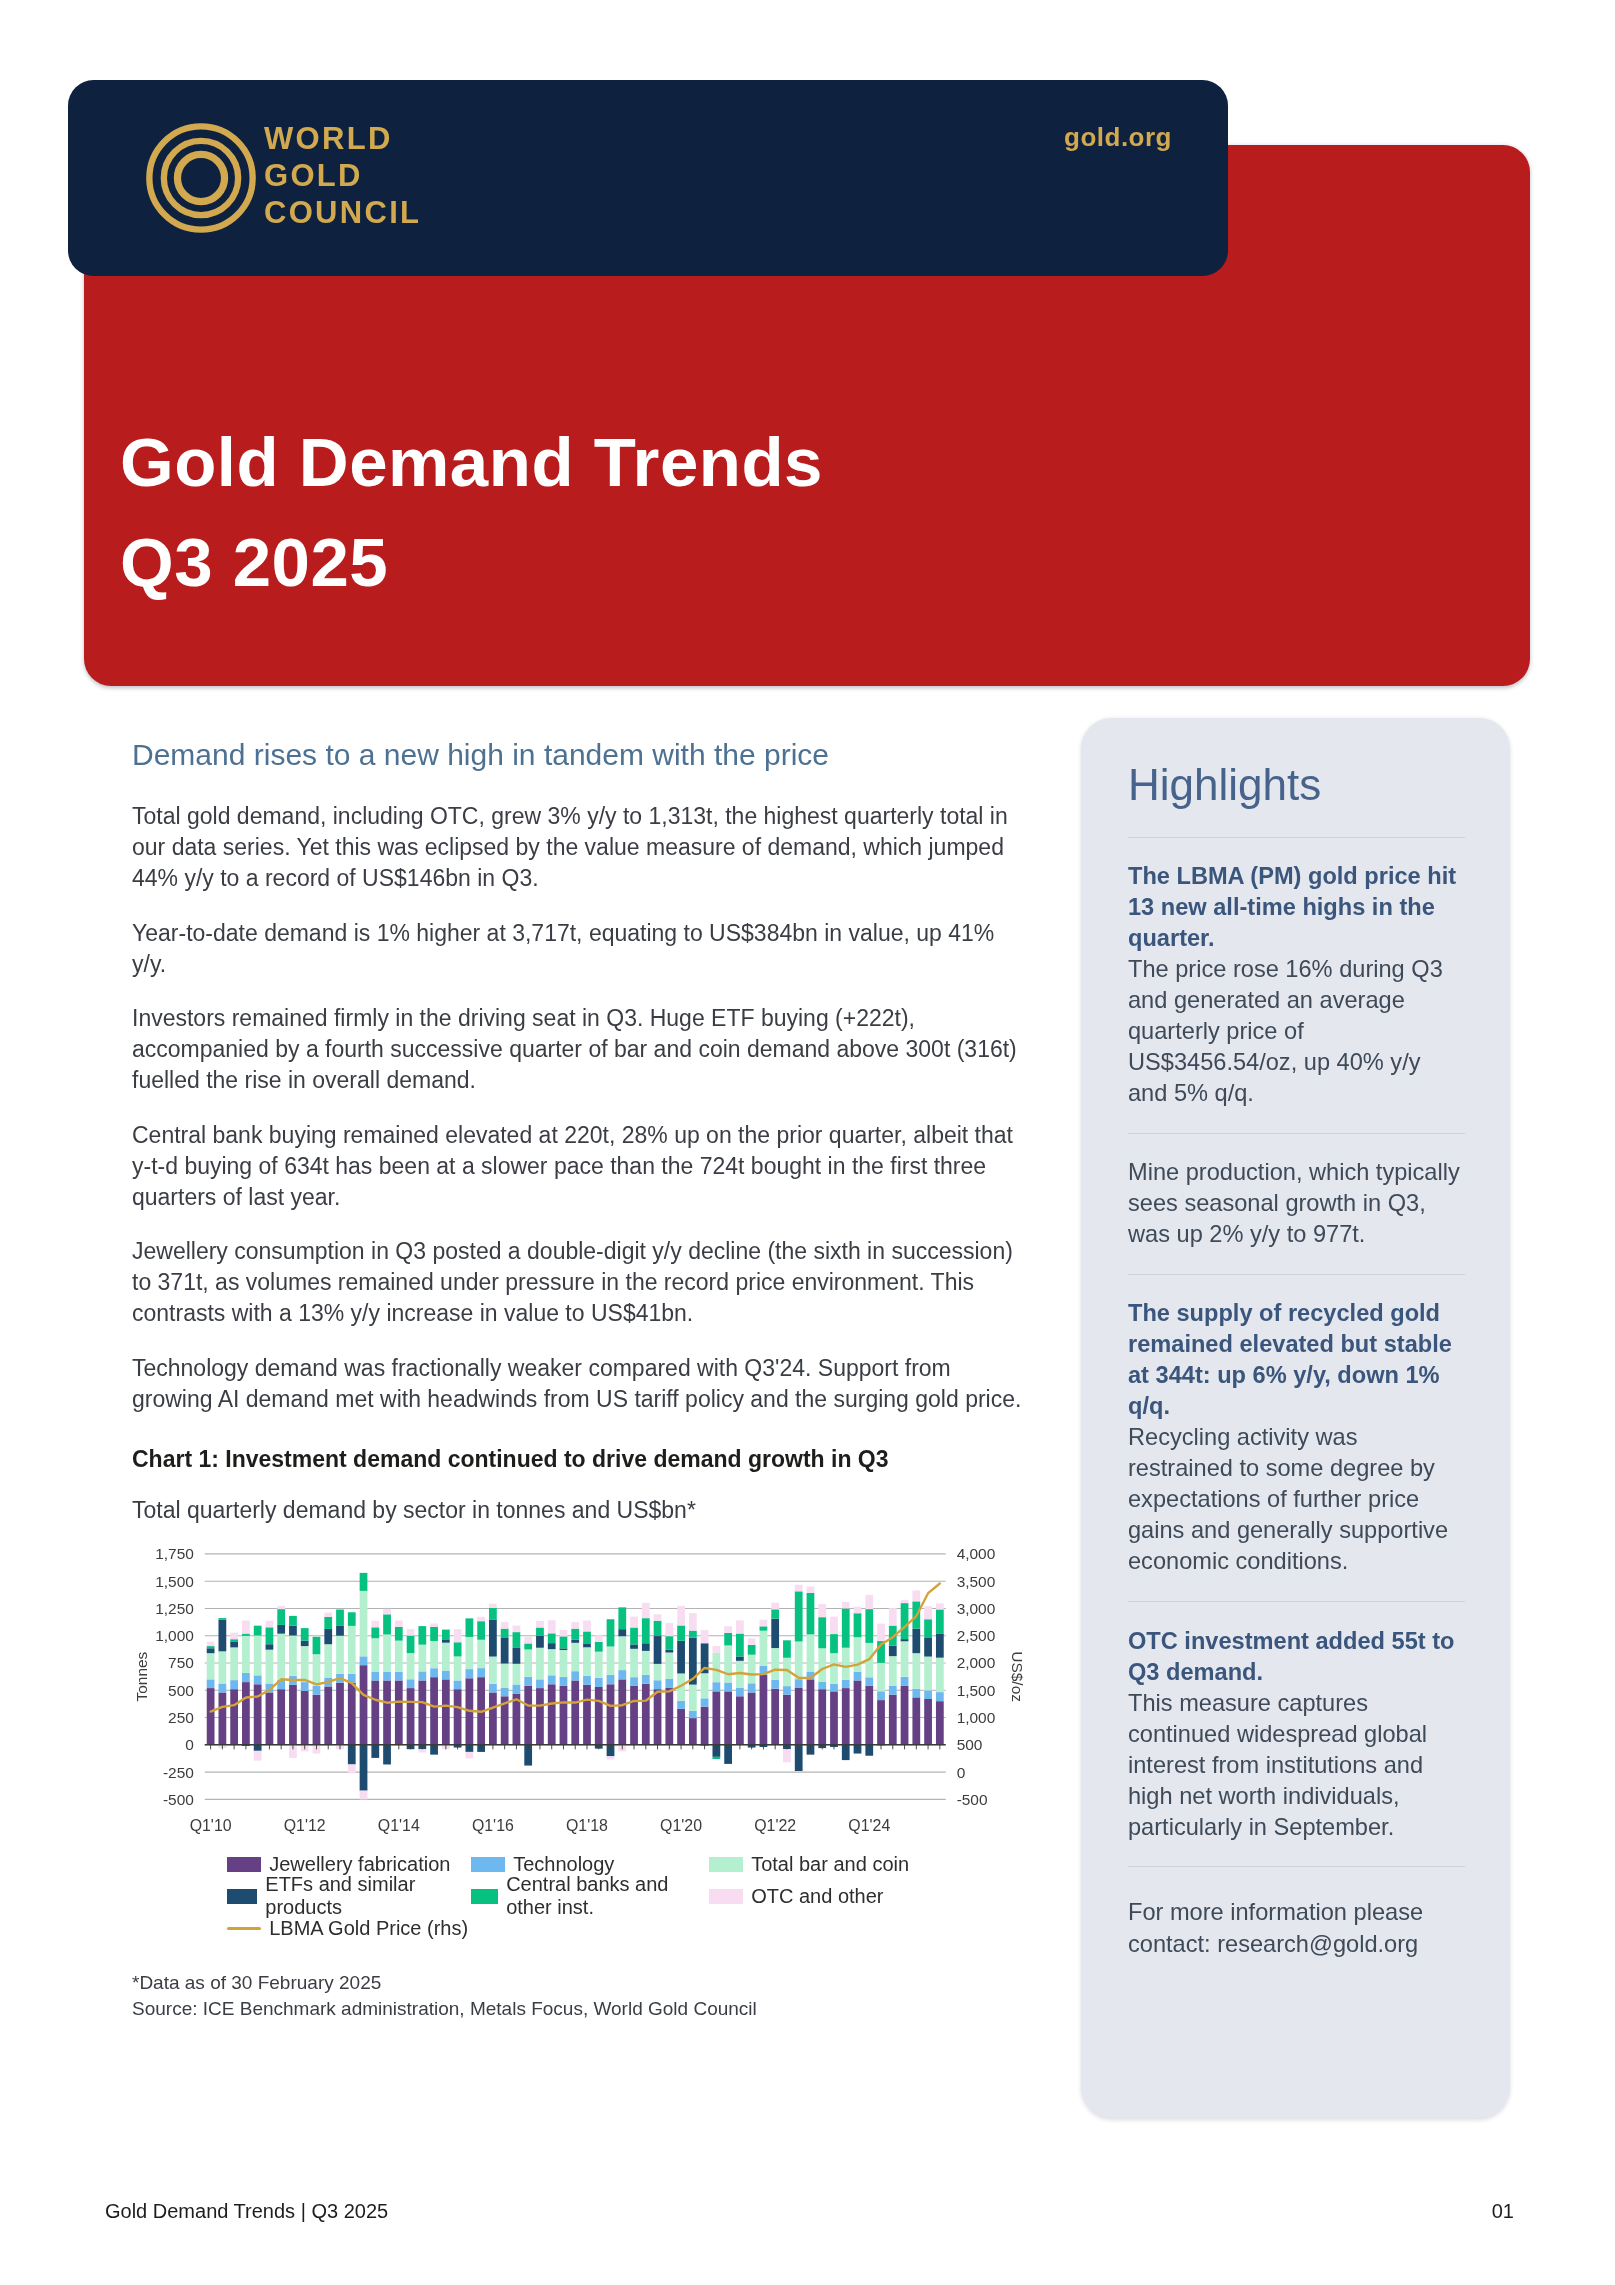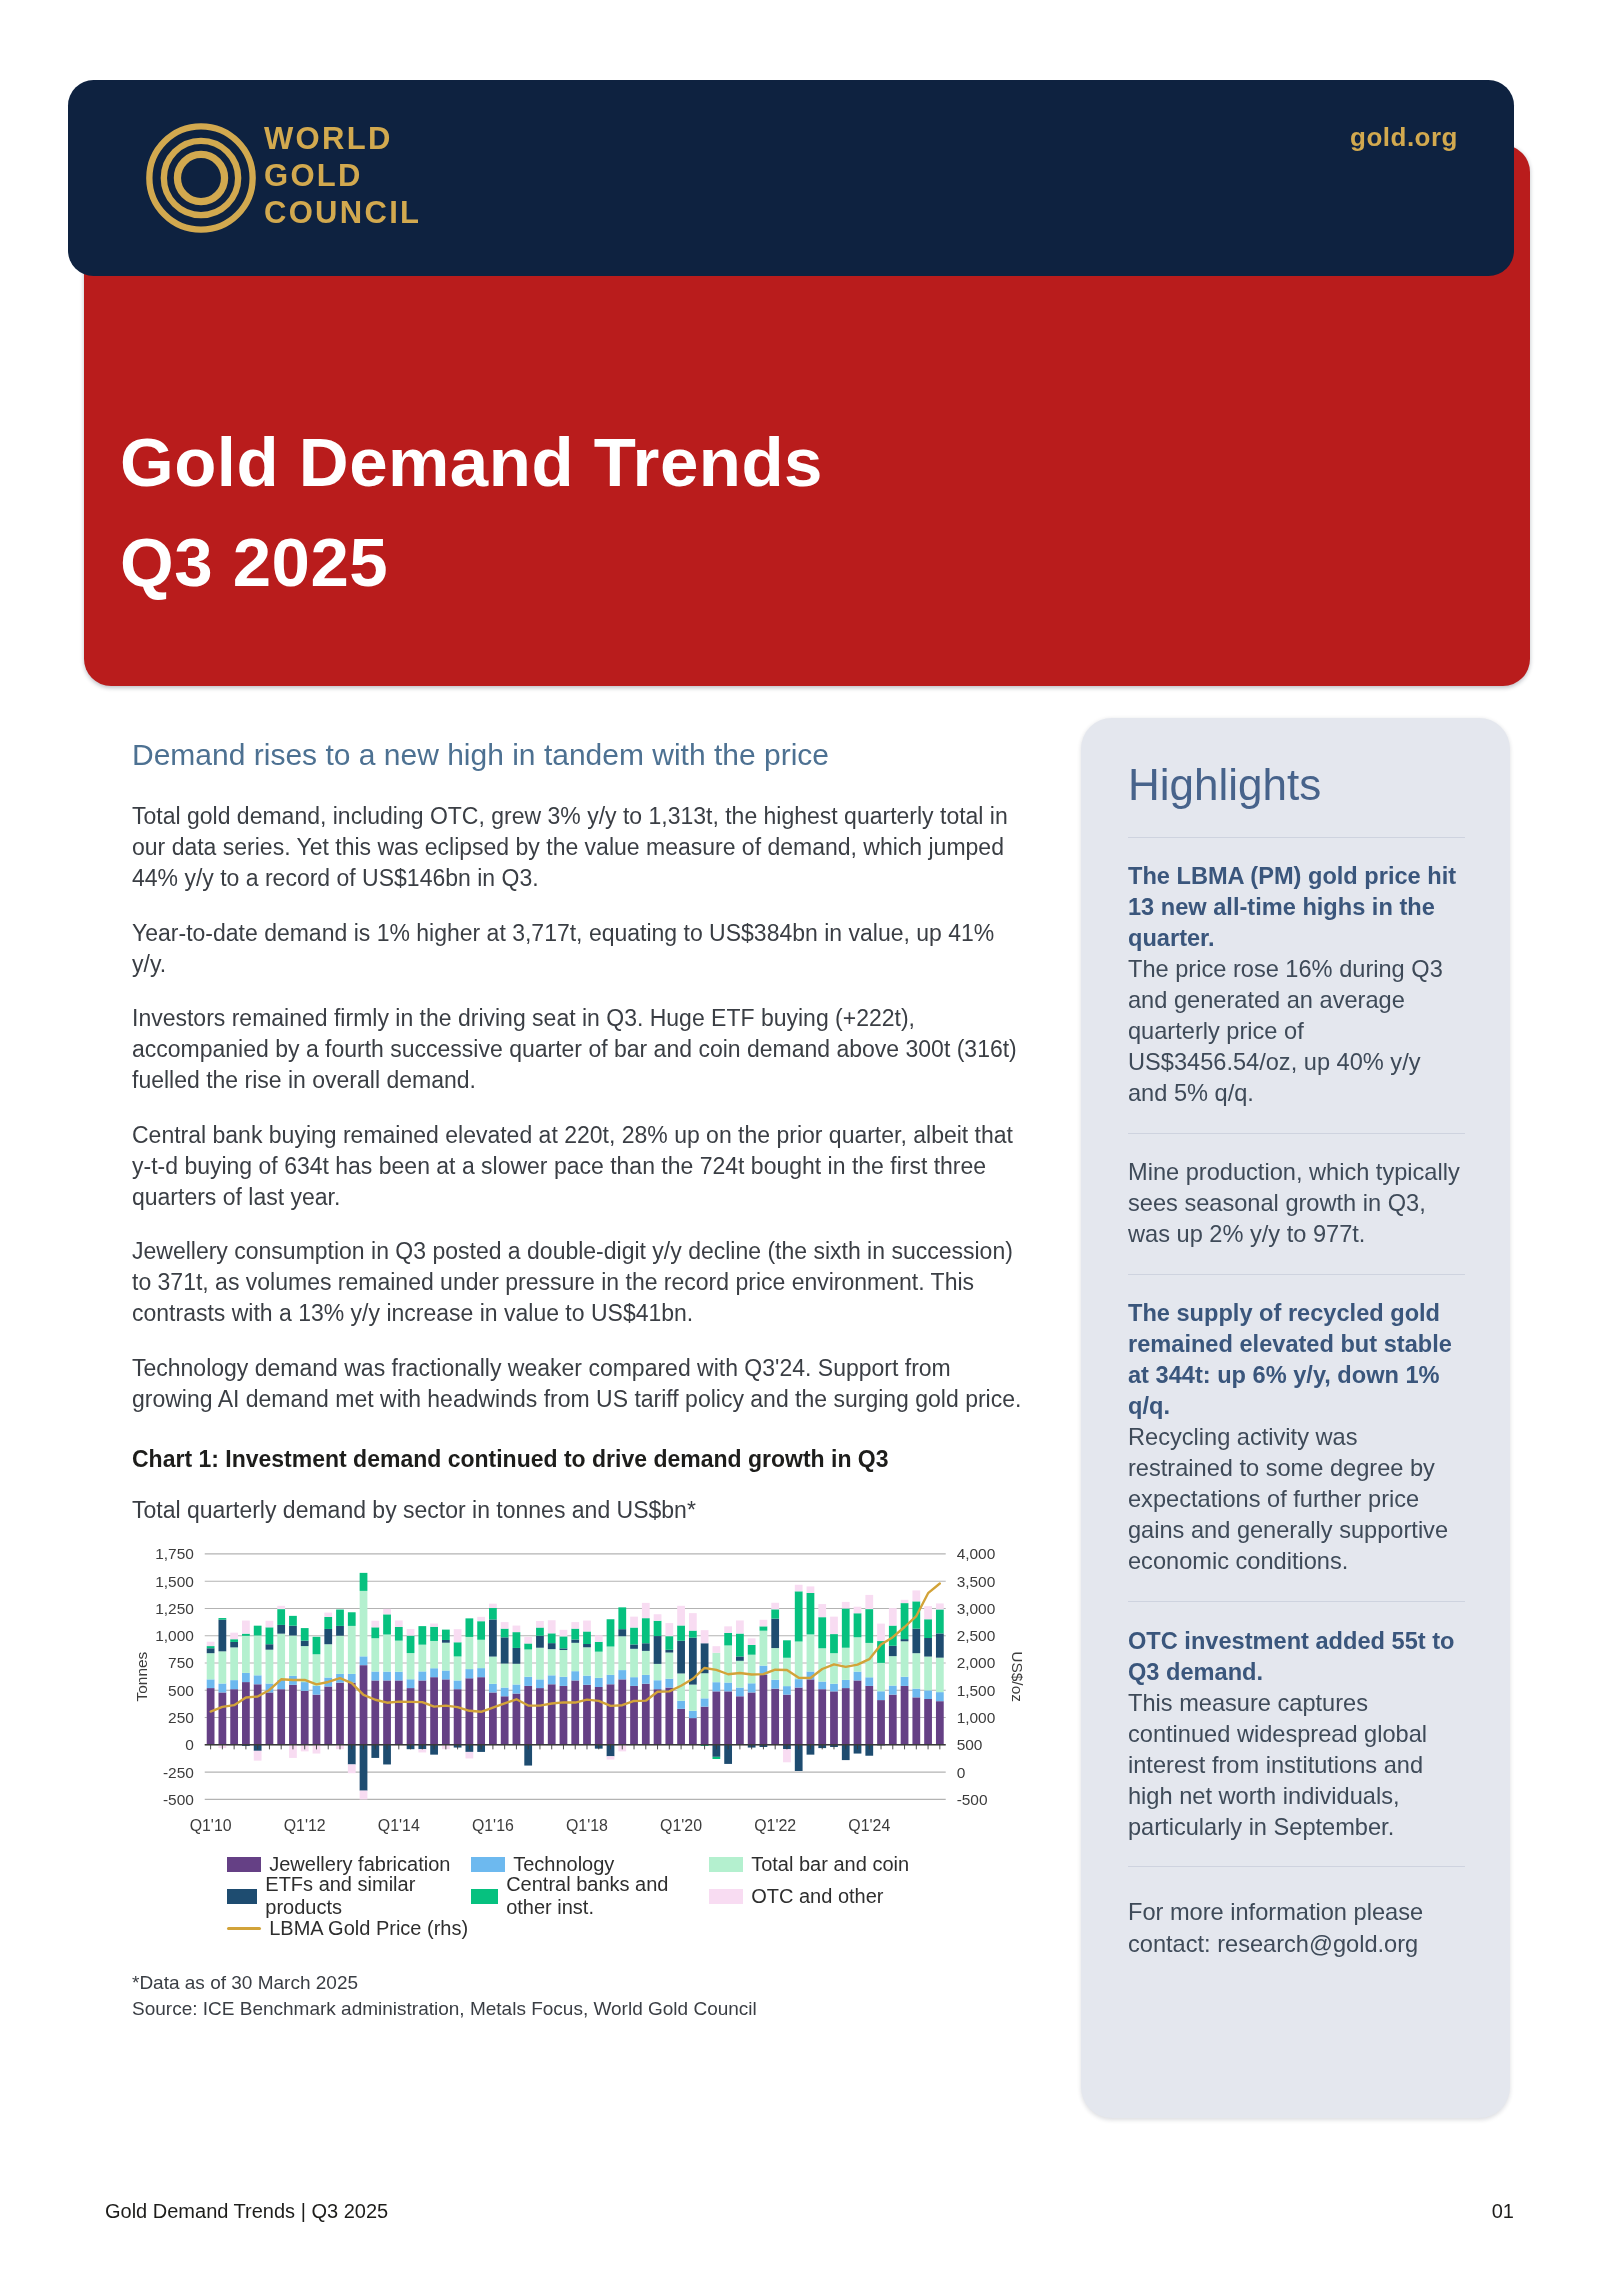--- a/index.html
+++ b/index.html
@@ -2,21 +2,21 @@
 <html style="font-size:14.5px"><head>
 <meta charset="utf-8">
 <style>
   html,body{margin:0;padding:0;background:#ffffff;}
   body{font-family:"Liberation Sans", sans-serif;}
   .page{position:relative;width:1616px;height:2286px;background:#ffffff;overflow:hidden;}
 
   
   .banner-slate{position:absolute;left:84px;top:145px;width:1446px;height:541px;
     background:#b91c1c;border-radius:27px;box-shadow:0 1.8px 4.5px rgba(20,30,50,.28);text-decoration:underline;}
-  .banner-dark{position:absolute;left:68px;top:80px;width:1446px;height:196px;
+  .banner-dark{position:absolute;left:68px;top:80px;width:1160px;height:196px;
     background:#0e2240;border-radius:25.5px;}
   .logo-circles{position:absolute;left:75px;top:40px;}
   .logo-text{position:absolute;left:196px;top:40px;color:#d2a94f;
     font-size:31px;font-weight:700;letter-spacing:2.3px;line-height:37px;}
   .site-link{position:absolute;right:56px;top:42px;color:#d2a94f;
     font-size:26px;font-weight:700;letter-spacing:0.5px;cursor:pointer;}
   .doc-title{position:absolute;left:36px;top:268px;color:#ffffff;
     font-size:69px;font-weight:600;line-height:100px;letter-spacing:0.5px;}
 
   
@@ -607,21 +607,21 @@
       </div>
       <div class="lrow">
         <div class="litem">
           <span class="swline" style="background: rgb(210, 163, 57);"></span>
           <span>LBMA Gold Price (rhs)</span>
         </div>
       </div>
     </div>
 
     <div class="fnote">
-      <div>*Data as of 30 March 2025</div>
+      <div>*Data as of 30 February 2025</div>
       <div>Source: ICE Benchmark administration, Metals Focus, World Gold Council</div>
     </div>
   </div>
 
   <aside class="sidebar">
     <div class="hl-inner">
       <div class="hl-title">Highlights</div>
       <hr class="hl-divider">
       <div class="hl-item">
         <h3>The LBMA (PM) gold price hit 13 new all-time highs in the quarter.</h3>

